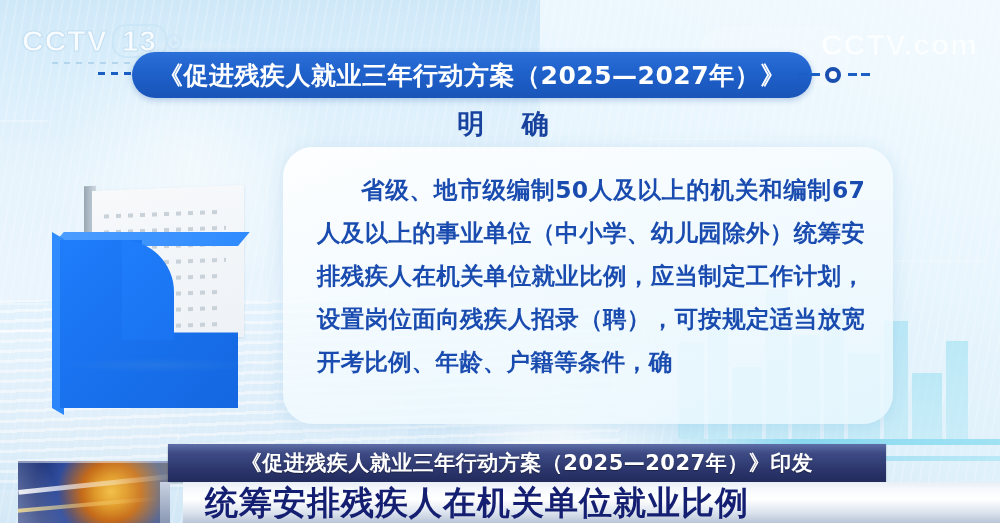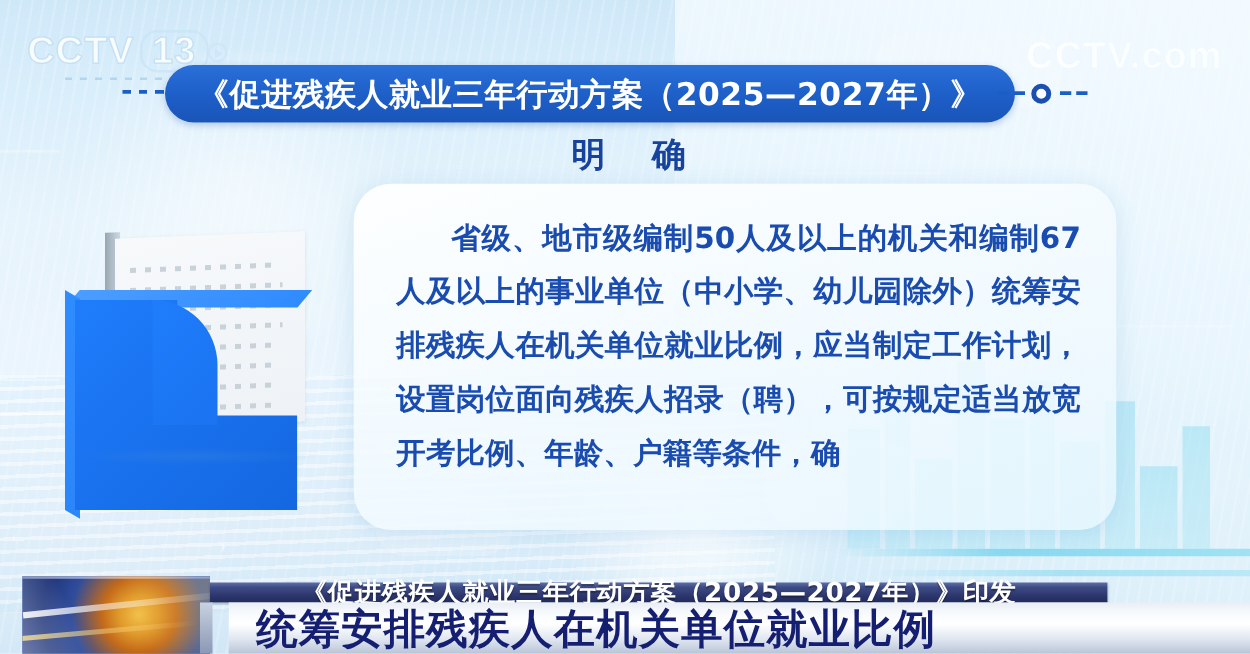--- a/index.html
+++ b/index.html
@@ -269,21 +269,21 @@
     background:linear-gradient(90deg,rgba(255,255,255,.9),rgba(255,255,255,0));
     transform:rotate(-6deg);
   }
   .globe-streak2{
     position:absolute; left:-10px; top:40px; width:150px; height:4px;
     background:linear-gradient(90deg,rgba(255,230,150,.85),rgba(255,230,150,0));
     transform:rotate(-5deg);
   }
 
   .sub-banner{
-    position:absolute; left:168px; bottom:41px; width:718px; height:16px;
+    position:absolute; left:168px; bottom:41px; width:718px; height:38px;
     background:linear-gradient(180deg,#5f6fa8 0%,#3d4a84 25%,#2b356b 70%,#222b5c 100%);
     display:flex; align-items:center; justify-content:center;
     box-shadow:0 1px 2px rgba(0,0,0,.25);
   }
   .sub-banner-text{
     color:#ffffff; font-size:21px; font-weight:bold;
     font-family:"DejaVu Sans","Liberation Sans",sans-serif;
     letter-spacing:.5px; white-space:nowrap;
     text-shadow:0 1px 1px rgba(0,0,0,.35);
   }

